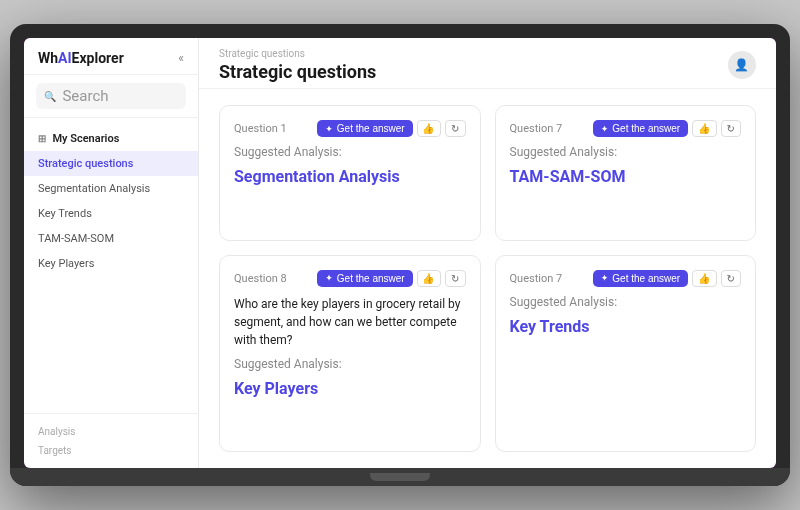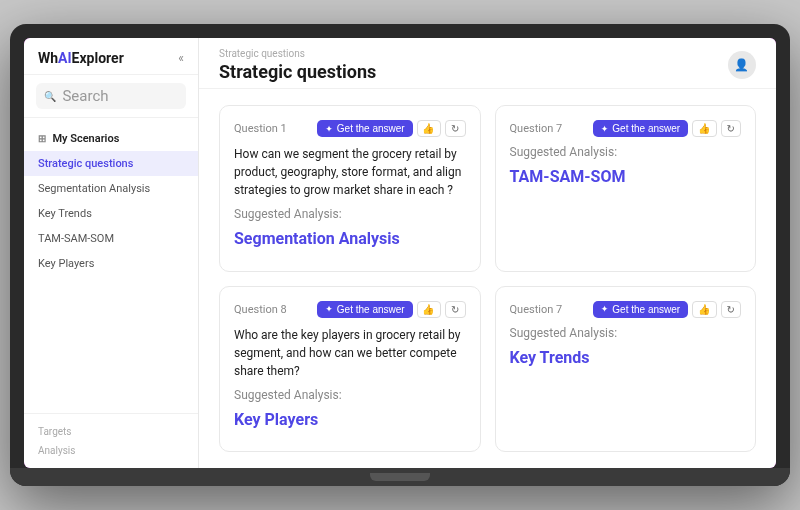--- a/index.html
+++ b/index.html
@@ -313,22 +313,22 @@
           </div>
           <div class="nav-item">
             <span>TAM-SAM-SOM</span>
           </div>
           <div class="nav-item">
             <span>Key Players</span>
           </div>
         </div>
       <div class="sidebar-bottom">
 
-      <div class="sidebar-bottom-item">Targets</div>
-          <div class="sidebar-bottom-item">Analysis</div>
+      <div class="sidebar-bottom-item">Analysis</div>
+          <div class="sidebar-bottom-item">Targets</div>
         </div>
     </div>
 
     <div class="main-content">
       <div class="main-header">
         <div class="breadcrumb-area">
           <span class="breadcrumb-text">Strategic questions</span>
           <span class="page-title-text">Strategic questions</span>
         </div>
         <div class="user-avatar-icon">
@@ -340,21 +340,20 @@
 
       <div class="question-card">
             <div class="card-header">
               <span class="question-label">Question 1</span>
               <div class="card-actions">
                 <button class="get-answer-btn"><span class="btn-icon">✦</span> Get the answer</button>
                 <button class="action-icon-btn">👍</button>
                 <button class="action-icon-btn">↻</button>
               </div>
             </div>
-            <p class="card-question-text">How can we segment the grocery retail by product, geography, store format, and align strategies to grow market share in each ?</p>
             <span class="suggested-label">Suggested Analysis:</span>
             <div class="suggested-analysis-title">Segmentation Analysis</div>
           </div>
           <div class="question-card">
             <div class="card-header">
               <span class="question-label">Question 7</span>
               <div class="card-actions">
                 <button class="get-answer-btn"><span class="btn-icon">✦</span> Get the answer</button>
                 <button class="action-icon-btn">👍</button>
                 <button class="action-icon-btn">↻</button>
@@ -365,21 +364,21 @@
           </div>
           <div class="question-card">
             <div class="card-header">
               <span class="question-label">Question 8</span>
               <div class="card-actions">
                 <button class="get-answer-btn"><span class="btn-icon">✦</span> Get the answer</button>
                 <button class="action-icon-btn">👍</button>
                 <button class="action-icon-btn">↻</button>
               </div>
             </div>
-            <p class="card-question-text">Who are the key players in grocery retail by segment, and how can we better compete share them?</p>
+            <p class="card-question-text">Who are the key players in grocery retail by segment, and how can we better compete with them?</p>
             <span class="suggested-label">Suggested Analysis:</span>
             <div class="suggested-analysis-title">Key Players</div>
           </div>
           <div class="question-card">
             <div class="card-header">
               <span class="question-label">Question 7</span>
               <div class="card-actions">
                 <button class="get-answer-btn"><span class="btn-icon">✦</span> Get the answer</button>
                 <button class="action-icon-btn">👍</button>
                 <button class="action-icon-btn">↻</button>

